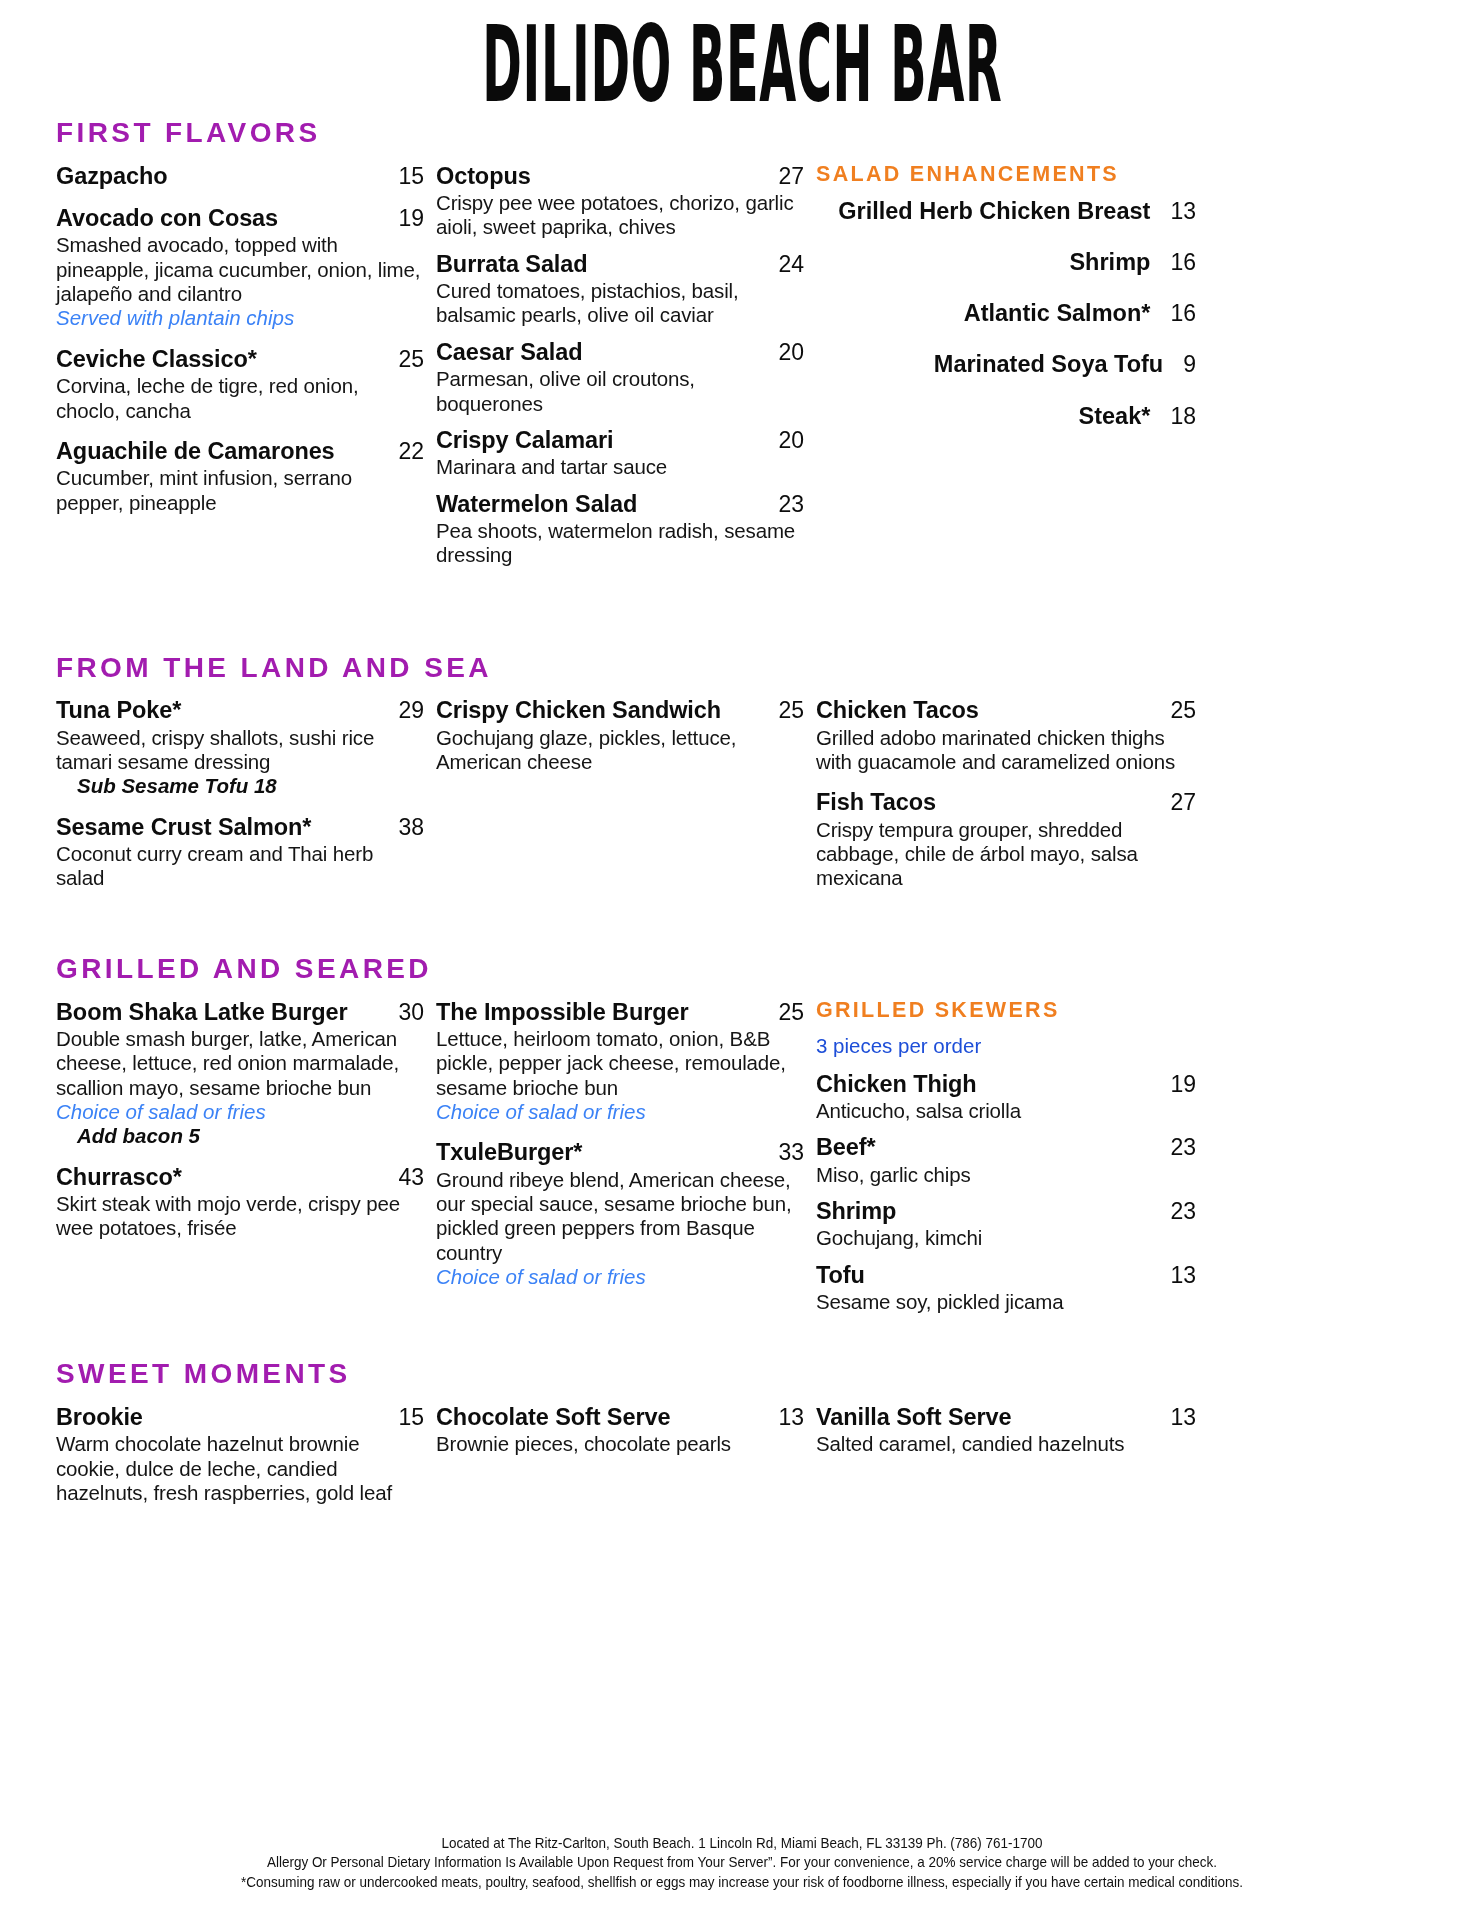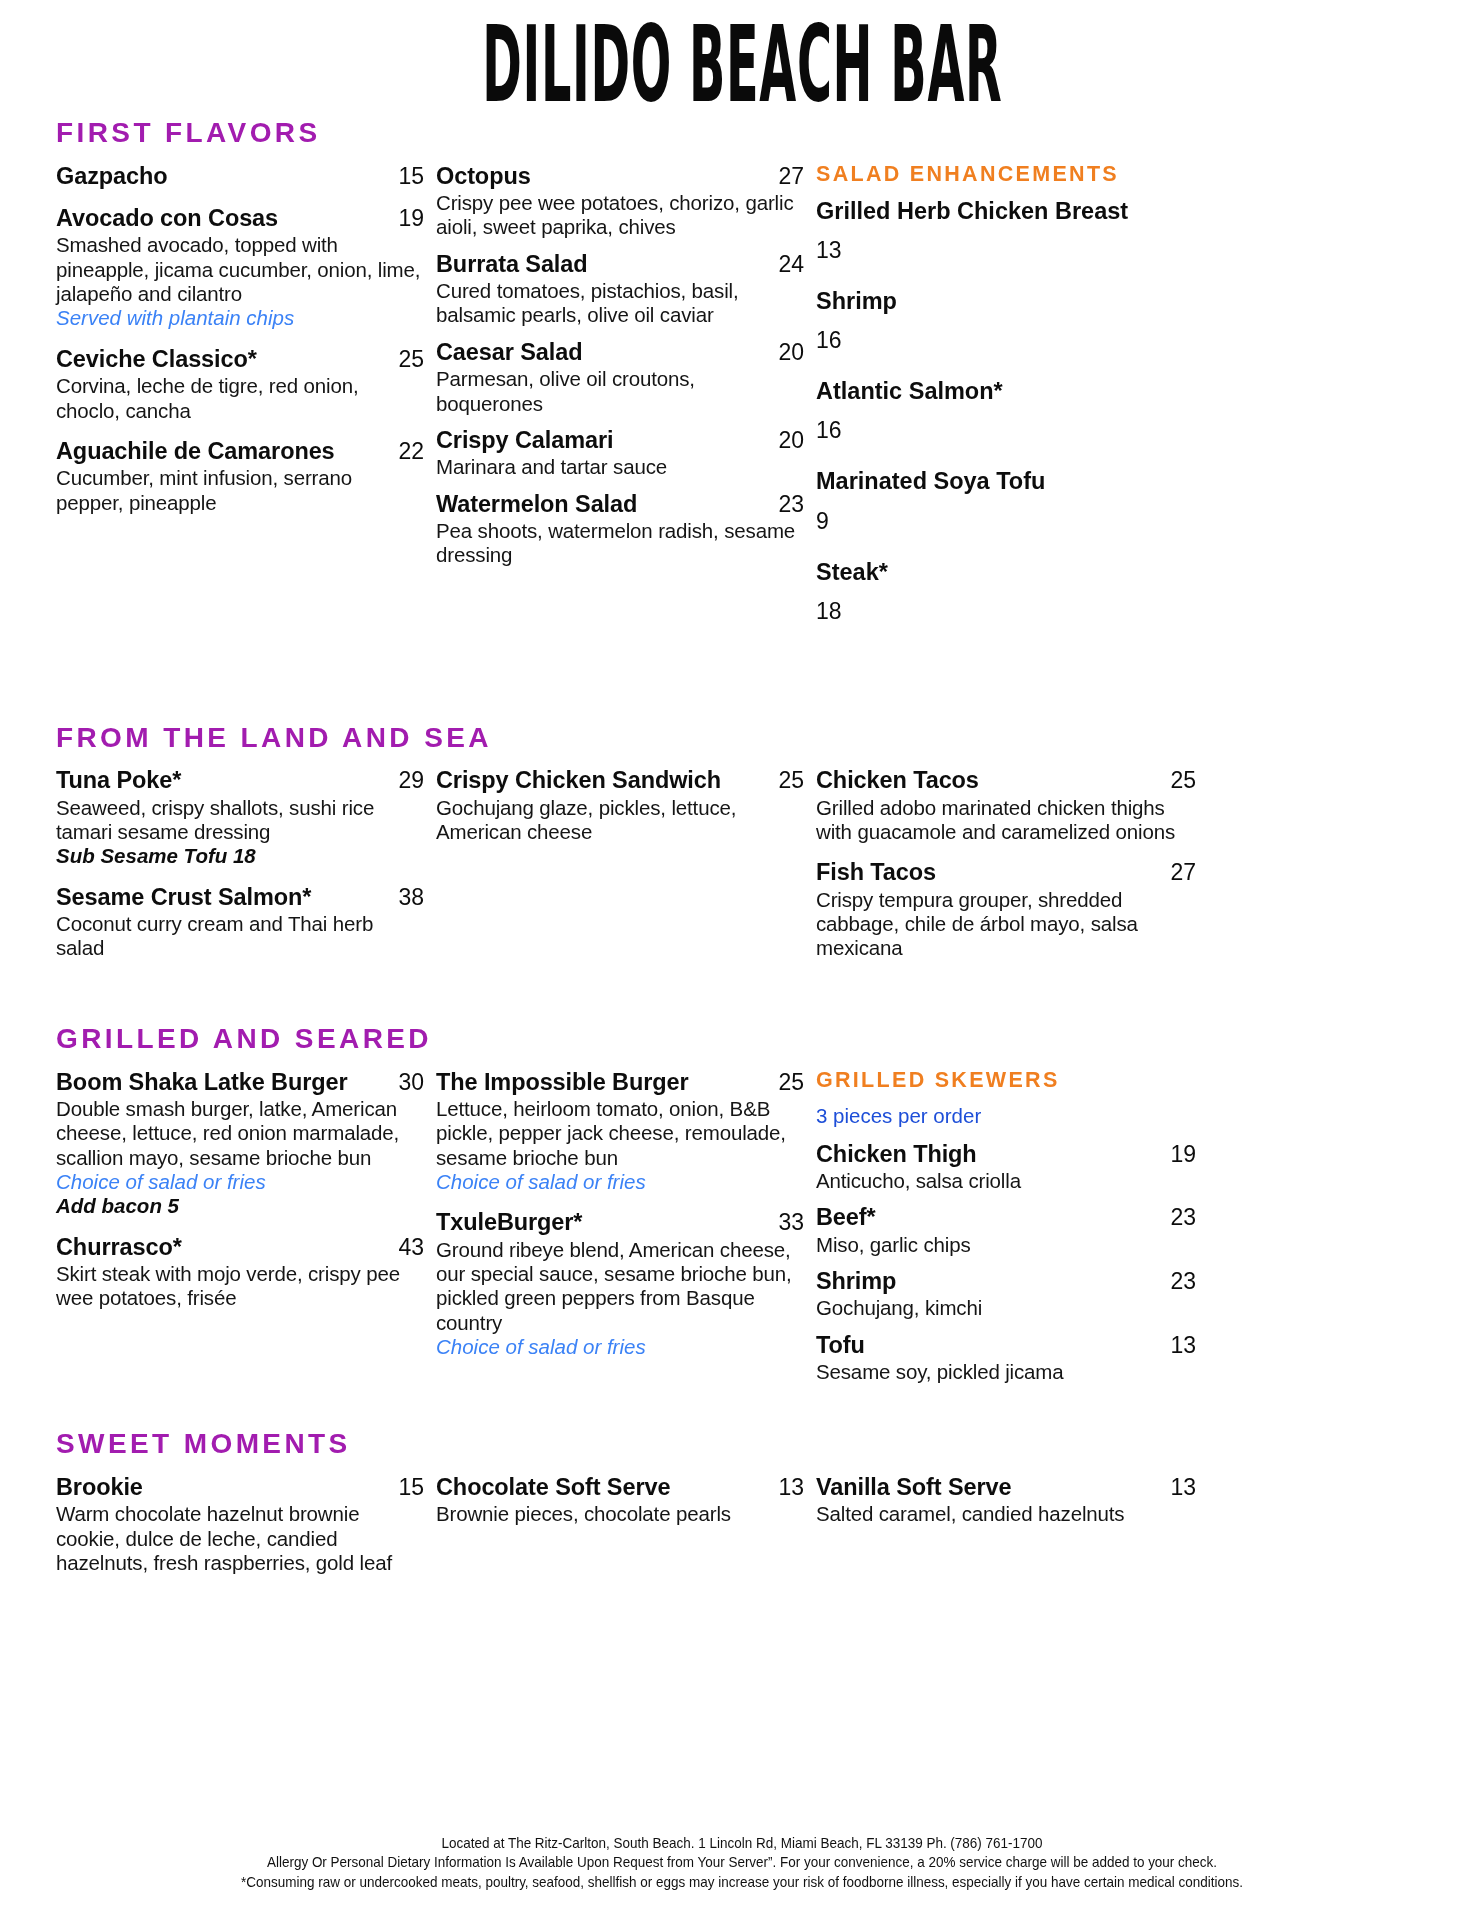--- a/index.html
+++ b/index.html
@@ -111,30 +111,30 @@
     font-size: 20.5px;
     line-height: 1.19;
     color: #3b82f6;
   }
   .note-bold-italic {
     font-style: italic;
     font-weight: 700;
     font-size: 20.5px;
     line-height: 1.19;
     color: #0d0d0d;
+    margin-left: 21px;
   }
 
   
   .enh-item {
     display: flex;
     align-items: baseline;
-    justify-content: flex-start;
-    gap: 12px;
+    justify-content: flex-end;
+    gap: 20px;
     margin-bottom: 24px;
-    flex-direction: column;
   }
   .enh-name {
     font-weight: 700;
     font-size: 23.5px;
     line-height: 1.15;
     color: #0d0d0d;
   }
   .enh-price {
     font-weight: 400;
     font-size: 23px;

